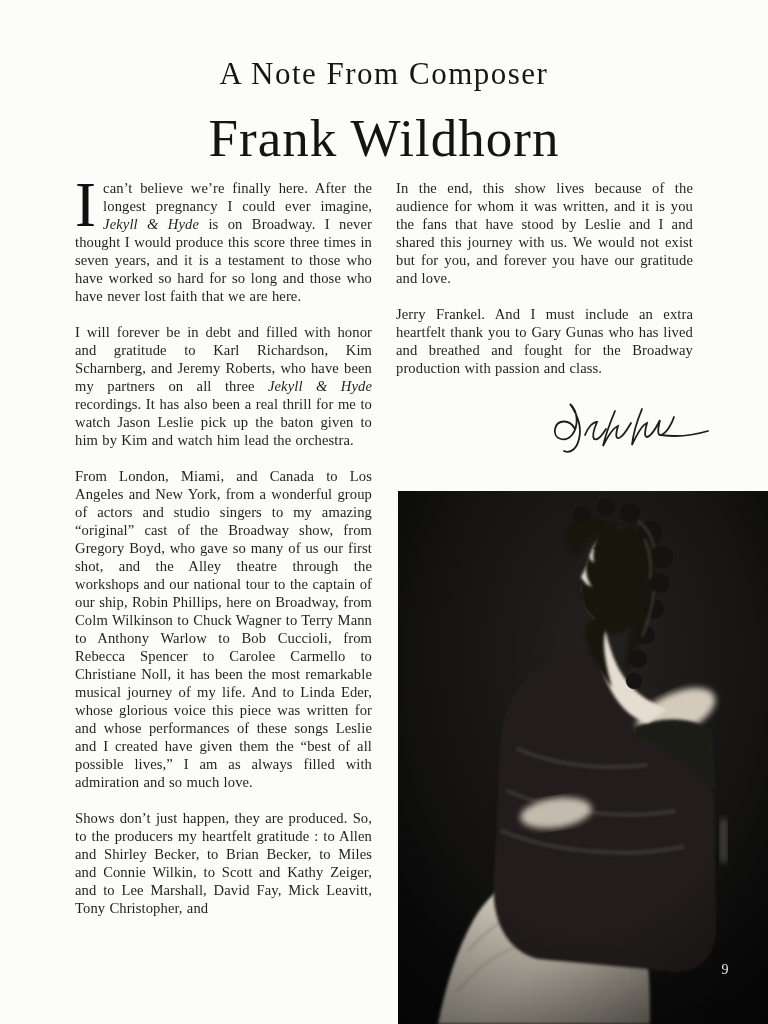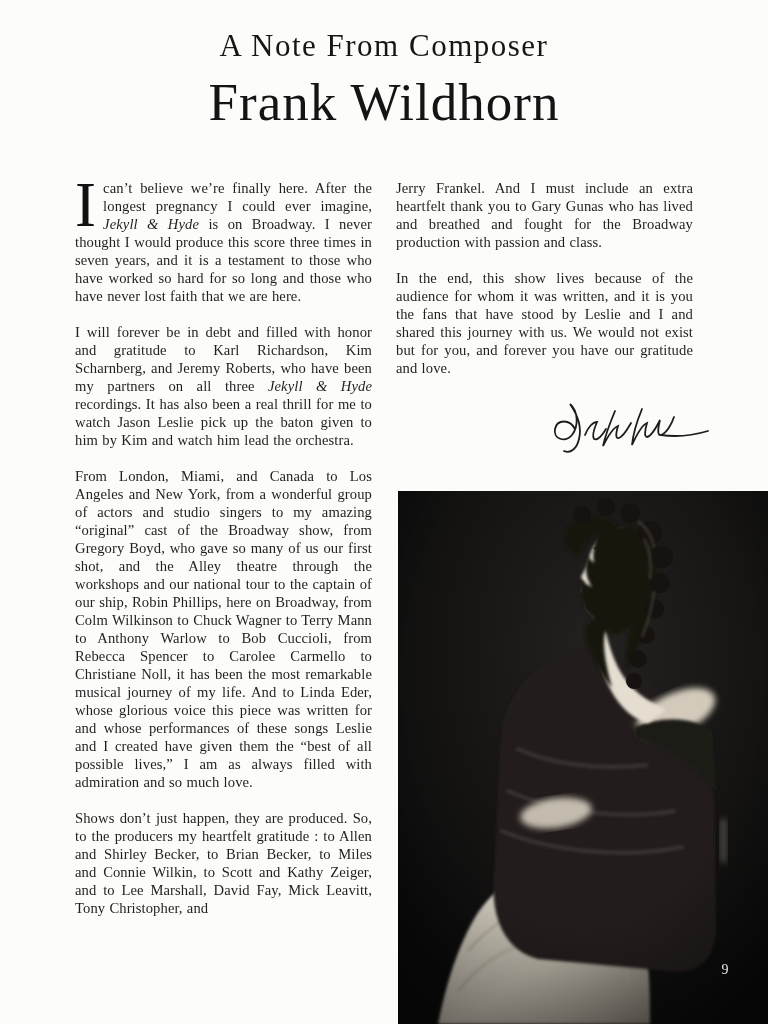--- a/index.html
+++ b/index.html
@@ -1,23 +1,23 @@
 <!DOCTYPE html>
 <html><head>
 <meta charset="utf-8">
 <style>
   html,body{margin:0;padding:0;background:#dedede;}
   .page{
     position:relative;width:768px;height:1024px;margin:0 auto;
     background:#fcfcfa;overflow:hidden;
     font-family:"Liberation Serif","DejaVu Serif",serif;color:#1f1f1f;
   }
-  .page-header{text-align:center;padding-top:28px;}
+  .page-header{text-align:center;padding-top:56px;}
   .kicker{font-size:31px;letter-spacing:1.5px;color:#161616;}
-  .main-title{font-size:53px;letter-spacing:1px;margin-top:8px;color:#141414;}
+  .main-title{font-size:53px;letter-spacing:1px;margin-top:16px;color:#141414;}
   .columns{position:absolute;left:75px;top:179px;width:618px;display:flex;gap:24px;}
   .col{width:297px;font-size:14.6px;line-height:18px;text-align:justify;
        letter-spacing:0.1px;word-spacing:0.5px;}
   .col p{margin:0 0 18px 0;}
   .dropcap{
     float:left;font-size:63px;line-height:47px;padding:3px 7px 0 0;color:#111;
   }
   .closing-line{margin-bottom:0 !important;}
   .sig-wrap{display:flex;justify-content:flex-end;margin:6px -22px 0 0;}
   .sig-wrap svg{display:block;}
@@ -43,22 +43,22 @@
 
   <main class="columns">
     <div class="col">
       <p><span class="dropcap">I</span><span><span>can’t believe we’re finally here. After the longest pregnancy I could ever imagine, </span><span style="font-style: italic;">Jekyll &amp; Hyde</span><span> is on Broadway. I never thought I would produce this score three times in seven years, and it is a testament to those who have worked so hard for so long and those who have never lost faith that we are here.</span></span></p>
       <p><span>I will forever be in debt and filled with honor and gratitude to Karl Richardson, Kim Scharnberg, and Jeremy Roberts, who have been my partners on all three </span><span style="font-style: italic;">Jekyll &amp; Hyde</span><span> recordings. It has also been a real thrill for me to watch Jason Leslie pick up the baton given to him by Kim and watch him lead the orchestra.</span></p>
       <p><span>From London, Miami, and Canada to Los Angeles and New York, from a wonderful group of actors and studio singers to my amazing “original” cast of the Broadway show, from Gregory Boyd, who gave so many of us our first shot, and the Alley theatre through the workshops and our national tour to the captain of our ship, Robin Phillips, here on Broadway, from Colm Wilkinson to Chuck Wagner to Terry Mann to Anthony Warlow to Bob Cuccioli, from Rebecca Spencer to Carolee Carmello to Christiane Noll, it has been the most remarkable musical journey of my life. And to Linda Eder, whose glorious voice this piece was written for and whose performances of these songs Leslie and I created have given them the “best of all possible lives,” I am as always filled with admiration and so much love.</span></p>
       <p><span>Shows don’t just happen, they are produced. So, to the producers my heartfelt gratitude : to Allen and Shirley Becker, to Brian Becker, to Miles and Connie Wilkin, to Scott and Kathy Zeiger, and to Lee Marshall, David Fay, Mick Leavitt, Tony Christopher, and</span></p>
     </div>
 
     <div class="col">
+      <p><span>In the end, this show lives because of the audience for whom it was written, and it is you the fans that have stood by Leslie and I and shared this journey with us. We would not exist but for you, and forever you have our gratitude and love.</span></p>
       <p><span>Jerry Frankel. And I must include an extra heartfelt thank you to Gary Gunas who has lived and breathed and fought for the Broadway production with passion and class.</span></p>
-      <p><span>In the end, this show lives because of the audience for whom it was written, and it is you the fans that have stood by Leslie and I and shared this journey with us. We would not exist but for you, and forever you have our gratitude and love.</span></p>
 
       <div class="sig-wrap">
         <svg width="170" height="64" viewBox="0 0 170 64" fill="none" stroke="#1d1d1d" stroke-width="1.8" stroke-linecap="round">
           <path d="M30,34 C25,24 12,24 10,34 C8,44 20,48 27,40 C34,31 33,16 25,9 C32,19 37,32 34,44 C32,53 26,59 19,56"></path>
           <path d="M40,40 C43,32 48,27 52,27 C49,34 47,41 49,44 C53,46 58,39 61,34"></path>
           <path d="M70,16 C65,28 60,42 58,51 C63,41 68,33 73,31 C71,38 70,44 74,43 C79,41 83,33 86,28"></path>
           <path d="M97,14 C92,26 88,40 87,50 C92,39 97,30 102,28 C100,35 99,42 102,42 C107,41 112,31 115,25 C113,33 112,41 116,40 C122,38 127,28 129,22"></path>
           <path d="M116,40 C130,42 146,41 163,36"></path>
         </svg>
       </div>

